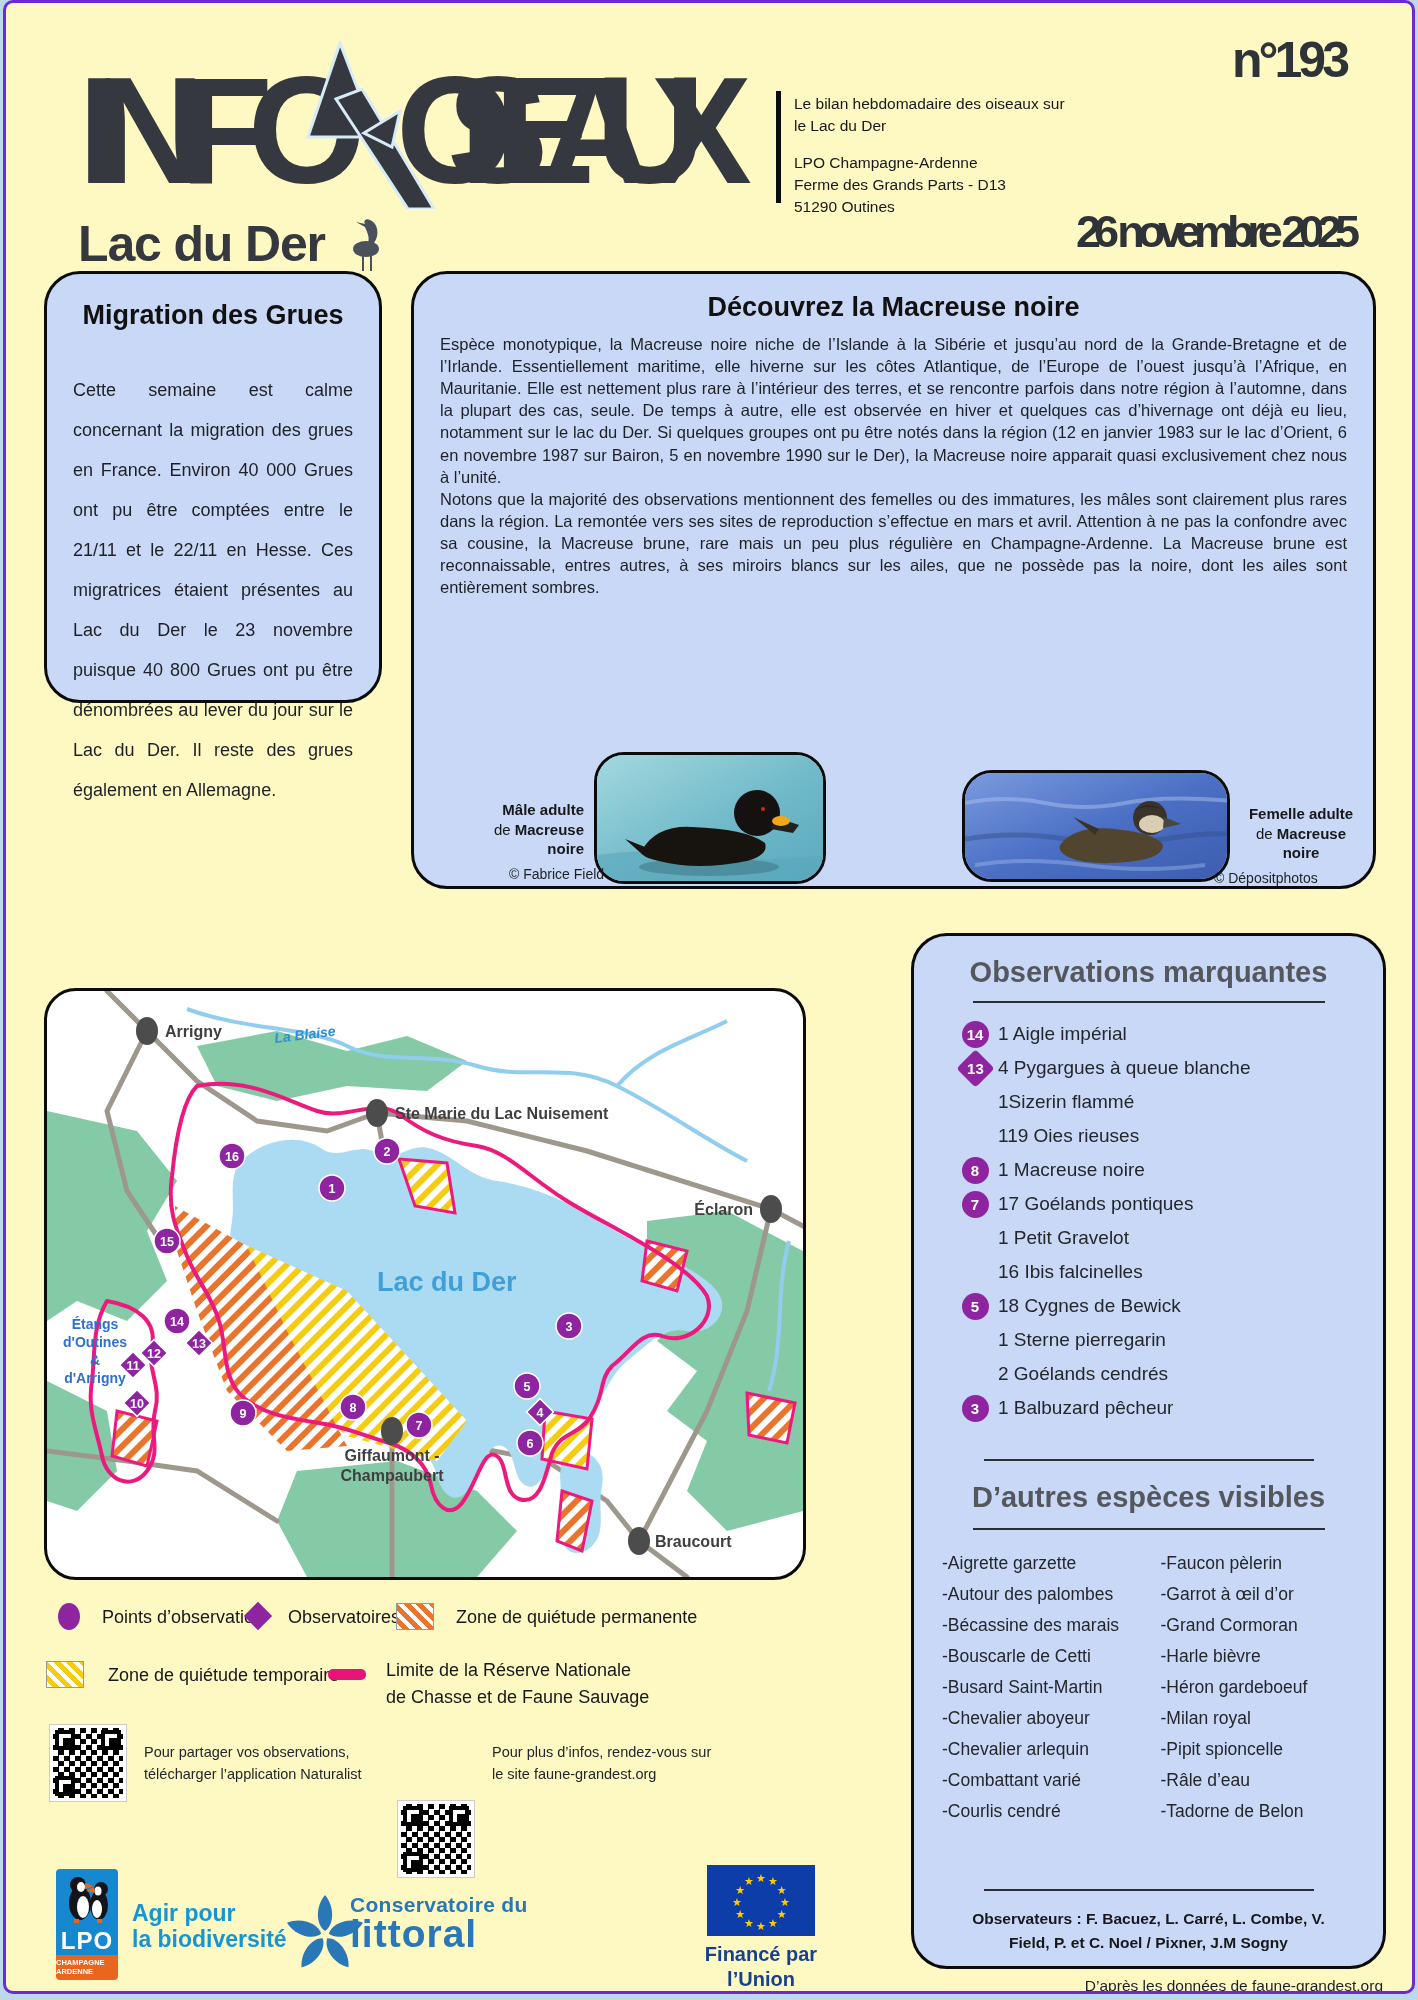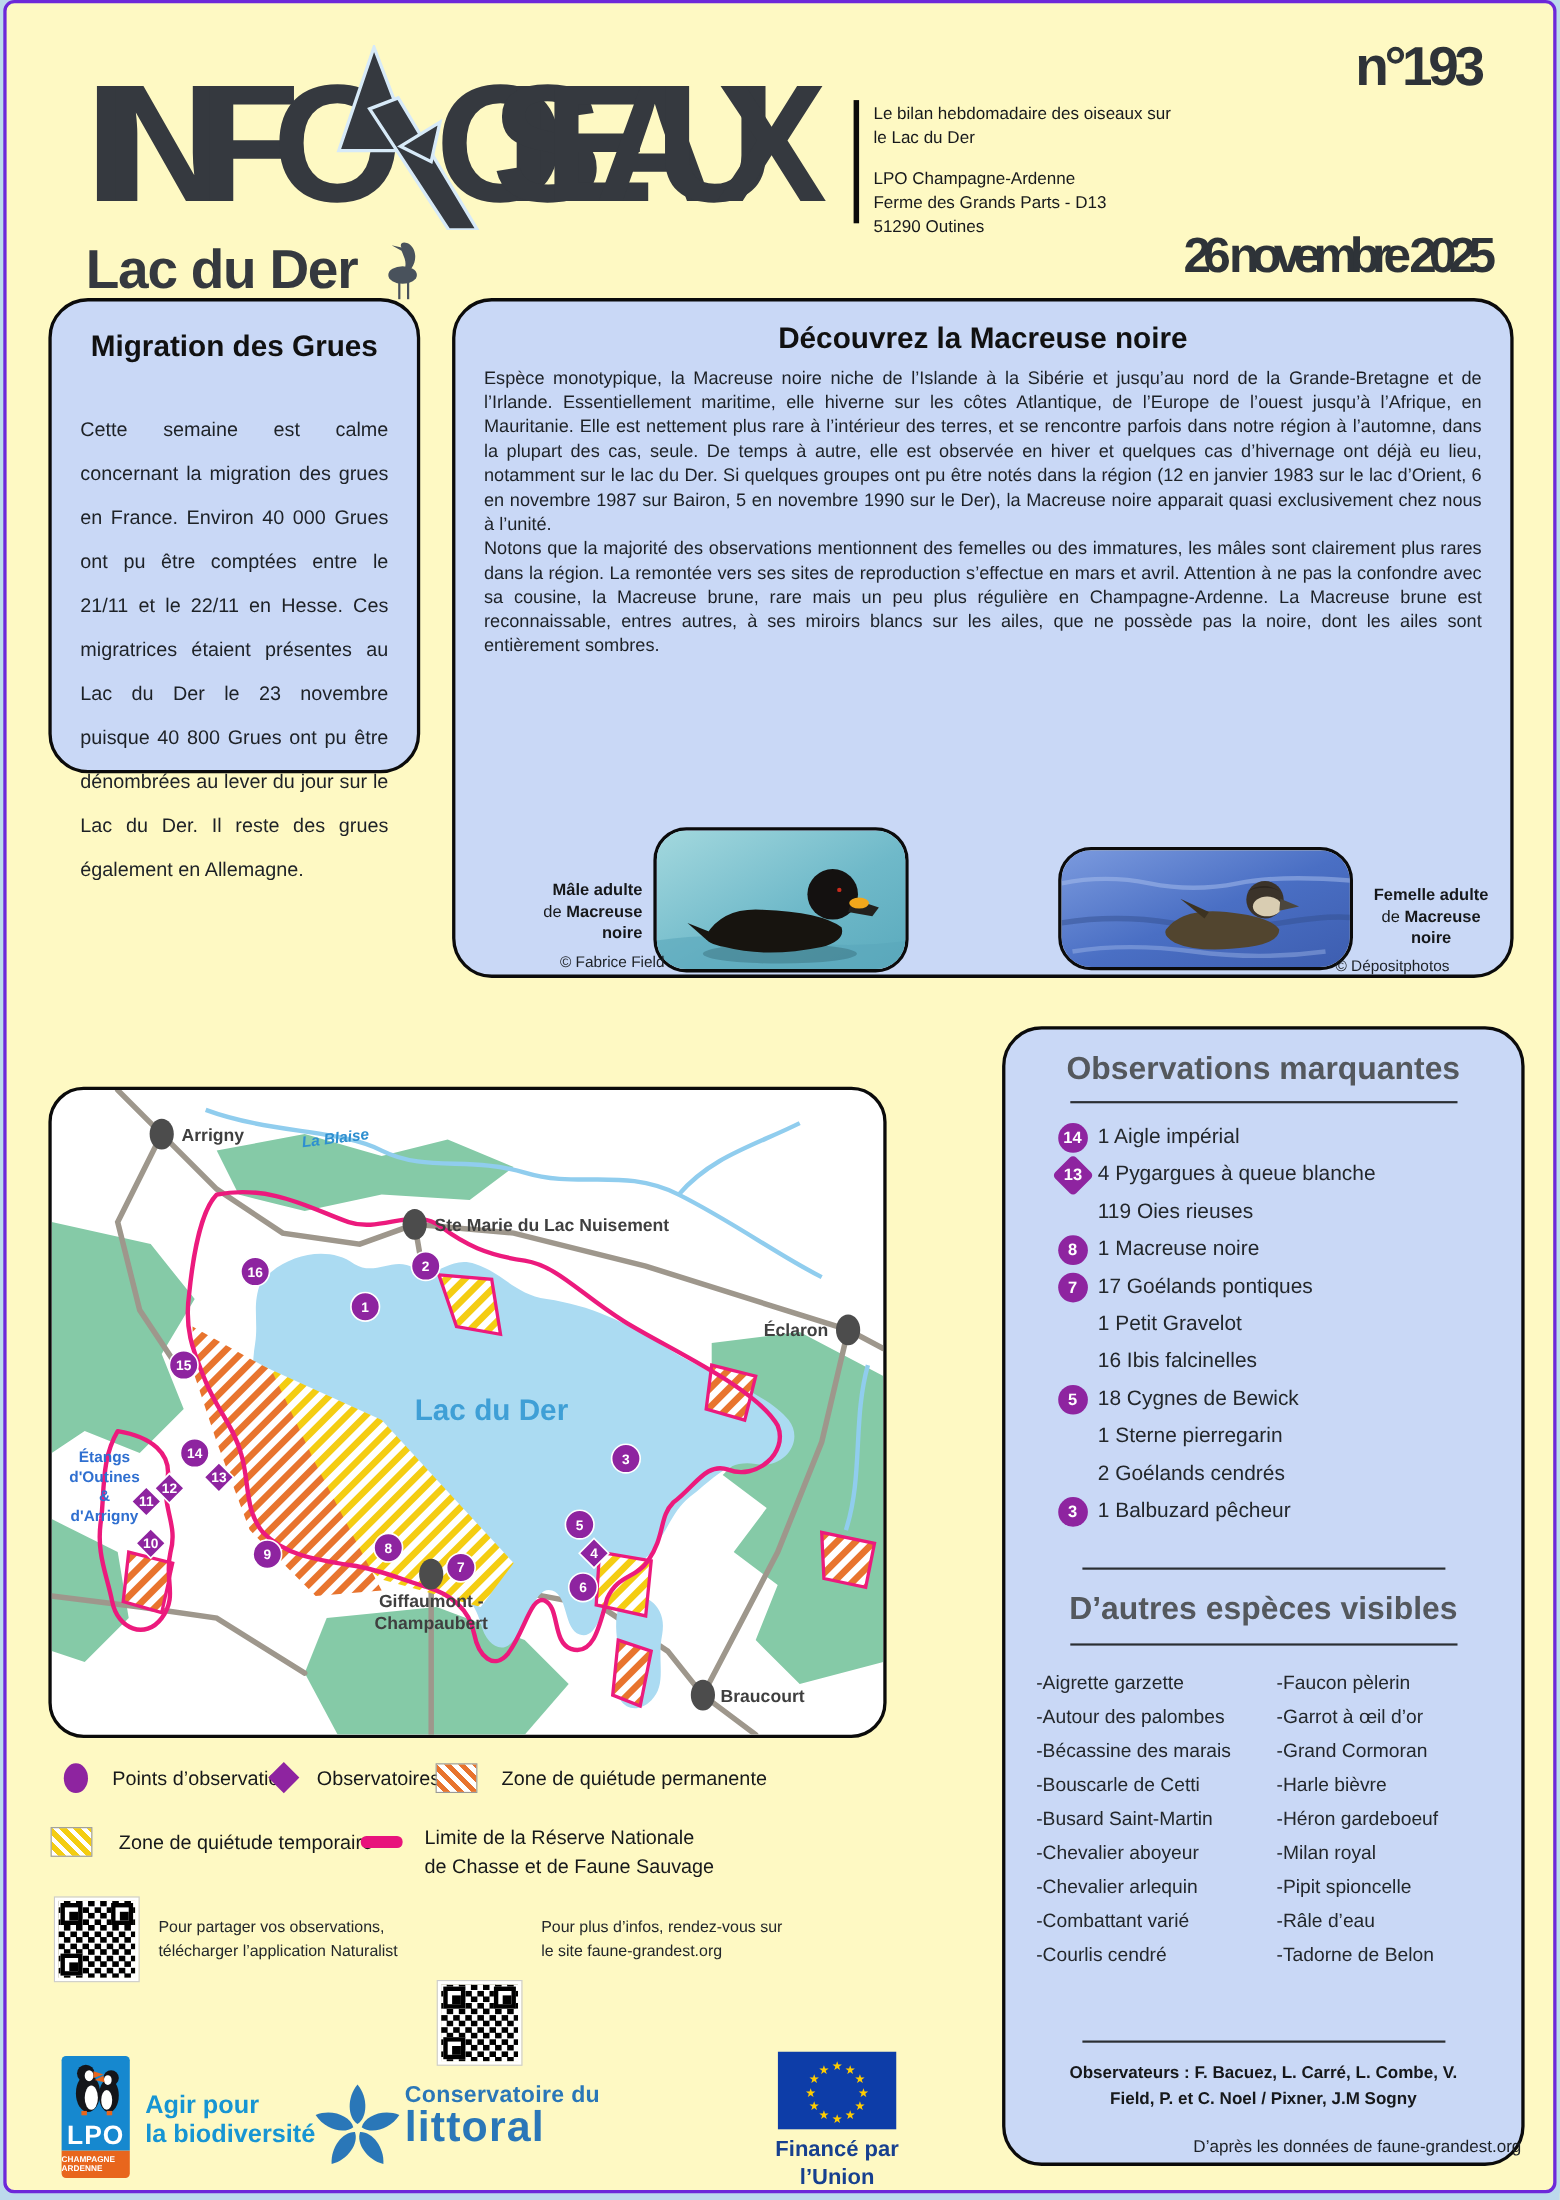--- a/index.html
+++ b/index.html
@@ -365,21 +365,21 @@
       <g transform="translate(41,48)" fill="#2a77b8">
         <g id="leaf-star">
             <path d="M0,-4 C9,-10 10,-28 0,-40 C-10,-28 -9,-10 0,-4 Z" transform="rotate(0)"></path>
             <path d="M0,-4 C9,-10 10,-28 0,-40 C-10,-28 -9,-10 0,-4 Z" transform="rotate(72)"></path>
             <path d="M0,-4 C9,-10 10,-28 0,-40 C-10,-28 -9,-10 0,-4 Z" transform="rotate(144)"></path>
             <path d="M0,-4 C9,-10 10,-28 0,-40 C-10,-28 -9,-10 0,-4 Z" transform="rotate(216)"></path>
             <path d="M0,-4 C9,-10 10,-28 0,-40 C-10,-28 -9,-10 0,-4 Z" transform="rotate(288)"></path>
           </g>
       </g>
     </svg>
-    <div class="abs" style="left:322px;top:28px;">
+    <div class="abs" style="left:304px;top:28px;">
       <div class="littoral-1">Conservatoire du</div>
       <div class="littoral-2">littoral</div>
     </div>
 
     <div class="abs" style="left:640px;top:0px;width:150px;">
       <svg width="108" height="71" style="display:block;margin:0 auto;">
         <rect width="108" height="71" fill="#0d3da8"></rect>
         <g id="eu-stars">
             <text x="54" y="17" text-anchor="middle" font-size="11" fill="#ffcc00">★</text>
             <text x="66" y="20.215390309173472" text-anchor="middle" font-size="11" fill="#ffcc00">★</text>
@@ -418,20 +418,24 @@
         <div class="obs-row">
           <div class="obs-badge-wrap">
             <div class="obs-badge diamond">
               <span>13</span>
             </div>
           </div>
           <div class="obs-label">4 Pygargues à queue blanche</div>
         </div>
         <div class="obs-row">
           <div class="obs-badge-wrap"></div>
+          <div class="obs-label">1Sizerin flammé</div>
+        </div>
+        <div class="obs-row">
+          <div class="obs-badge-wrap"></div>
           <div class="obs-label">119 Oies rieuses</div>
         </div>
         <div class="obs-row">
           <div class="obs-badge-wrap">
             <div class="obs-badge">
               <span>8</span>
             </div>
           </div>
           <div class="obs-label">1 Macreuse noire</div>
         </div>

